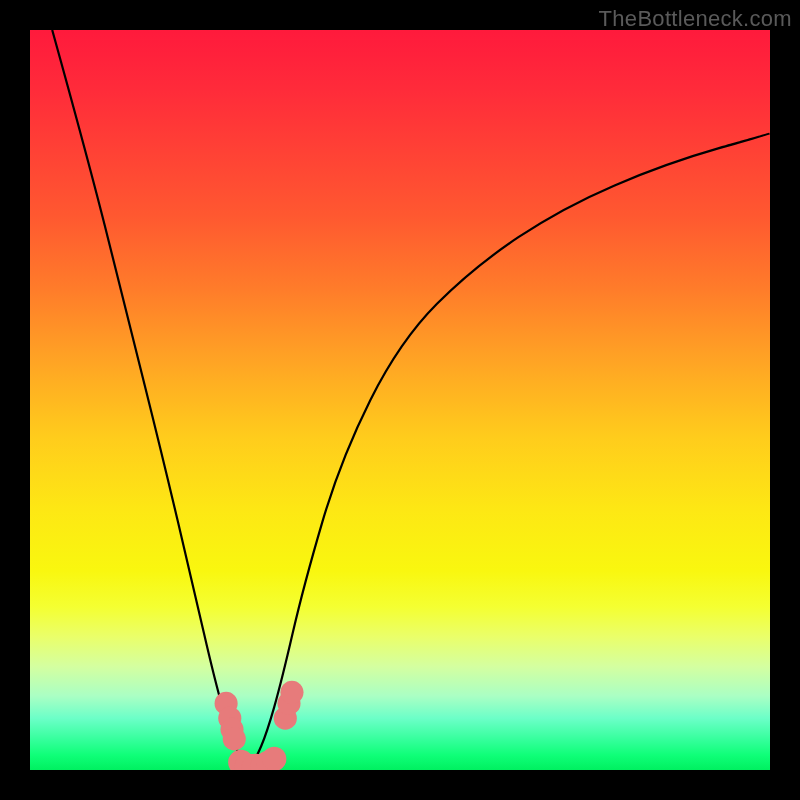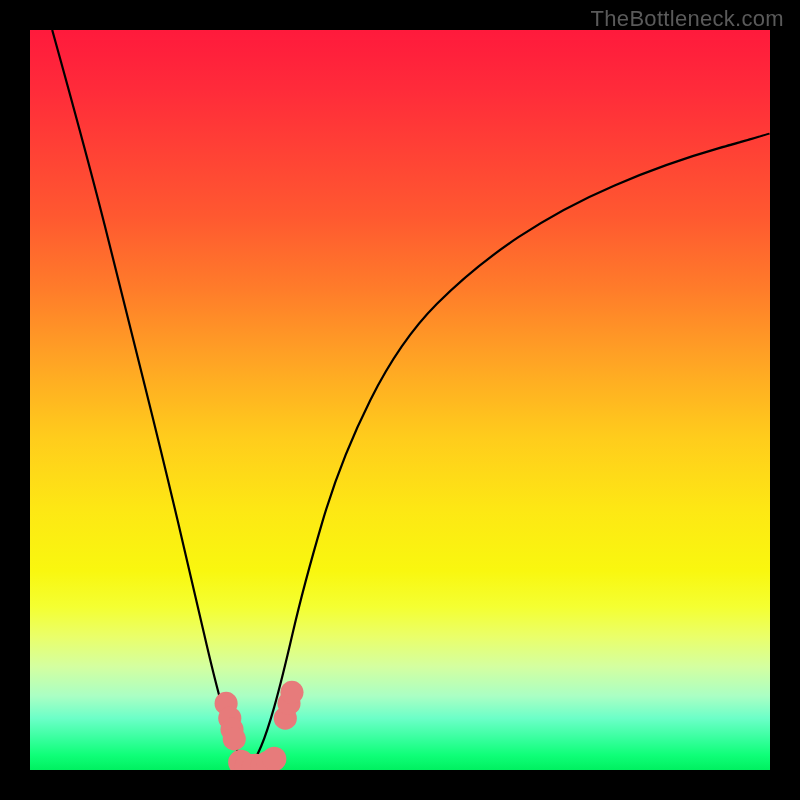--- a/index.html
+++ b/index.html
@@ -32,21 +32,21 @@
       #aaffc4 90%,
       #6cffc8 93%,
       #33ff9a 96%,
       #0fff78 98%,
       #00f060 100%
     );
   }
   .watermark {
     position: absolute;
     top: 6px;
-    right: 16px;
+    right: 8px;
     color: #5a5a5a;
     font-size: 22px;
     letter-spacing: 0.3px;
   }
   svg.curve {
     position: absolute;
     left: 0; top: 0;
     width: 740px;
     height: 740px;
     pointer-events: none;

